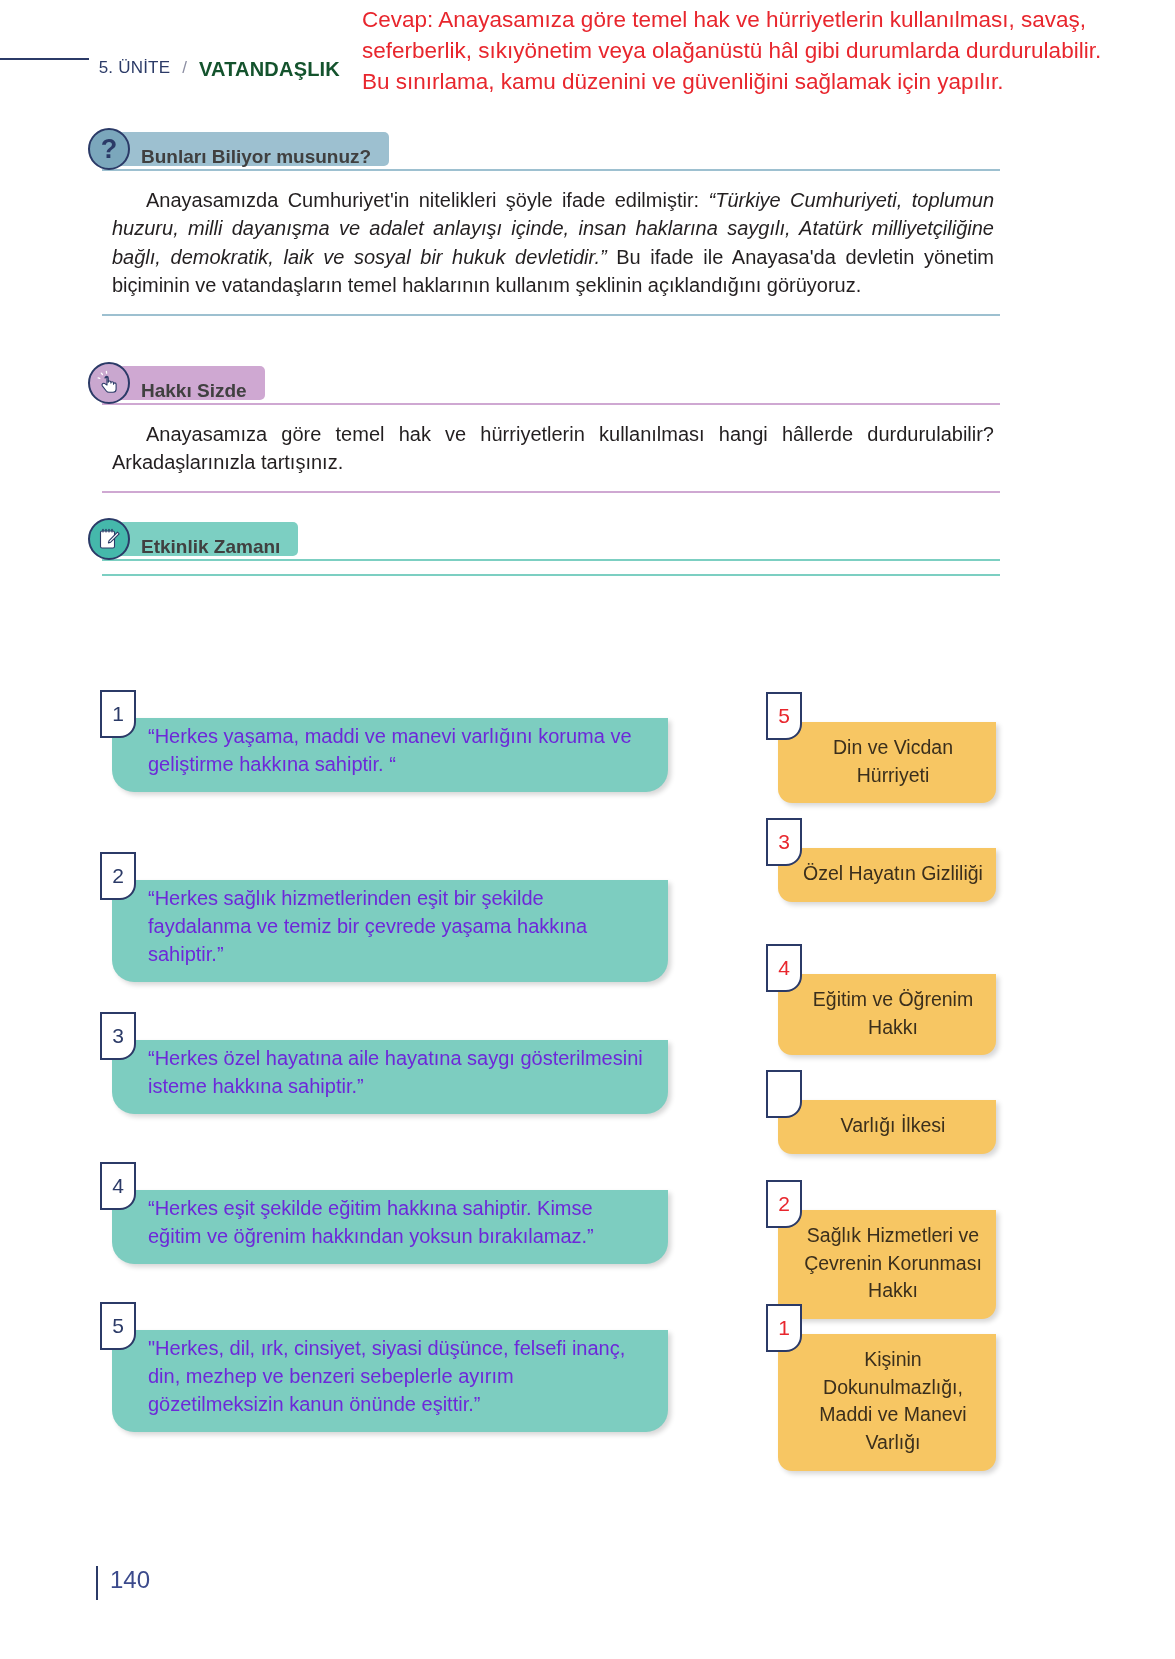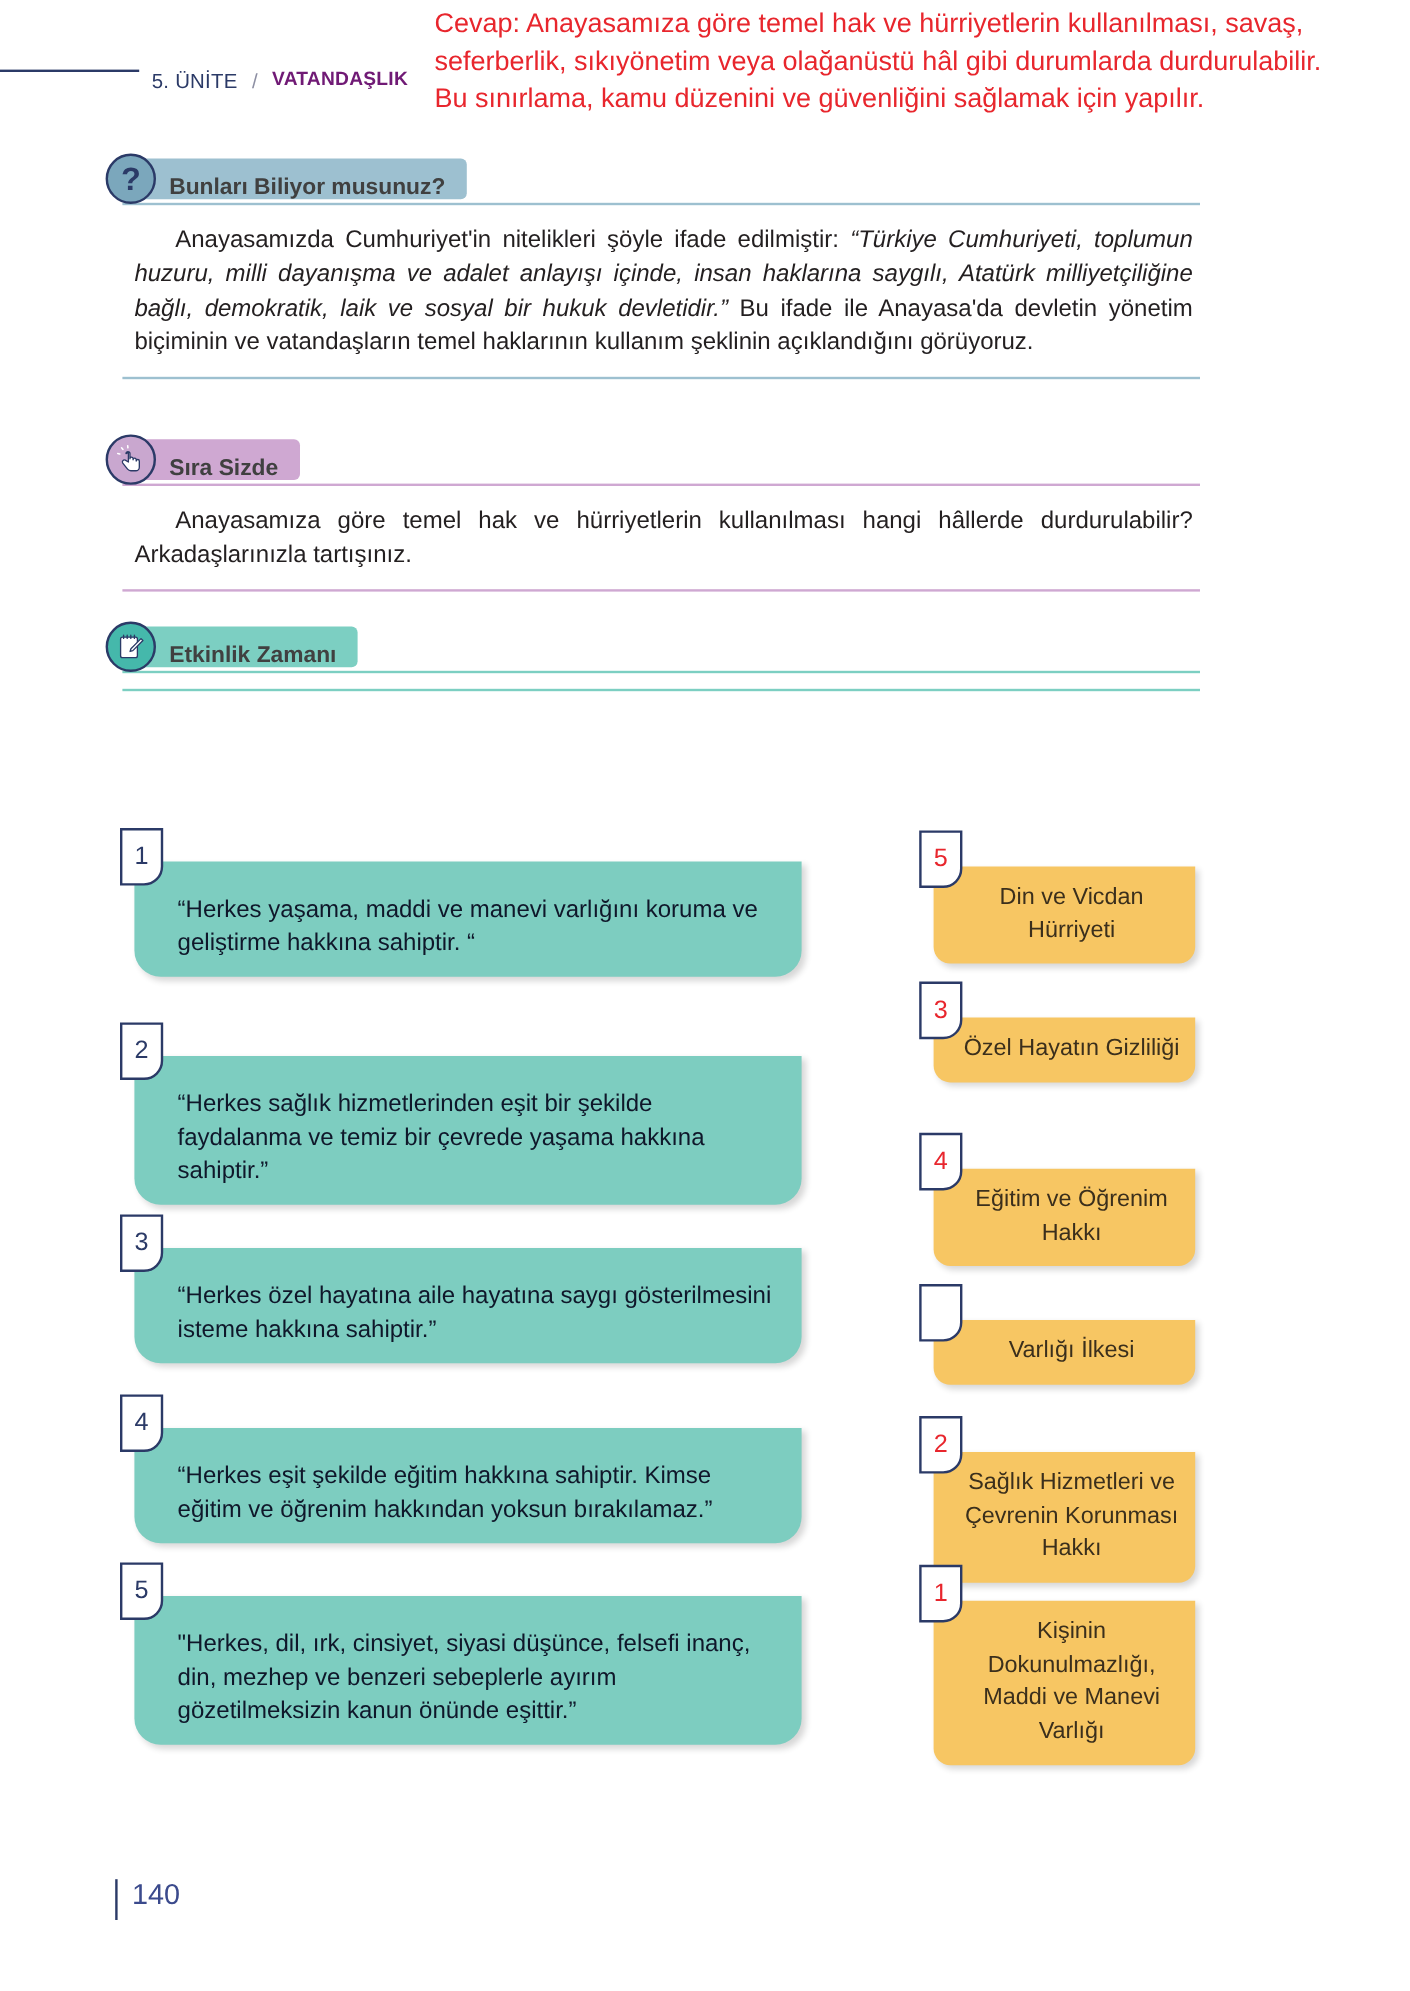--- a/index.html
+++ b/index.html
@@ -36,23 +36,23 @@
     color: #2b3a67;
     letter-spacing: .2px;
     white-space: nowrap;
   }
   .header-sep {
     font-size: 17px;
     color: #8d8fa3;
     padding: 0 2px;
   }
   .header-topic {
-    font-size: 16px;
+    font-size: 20px;
     font-weight: bold;
-    color: #701a75;
+    color: #14532d;
     letter-spacing: .2px;
     white-space: nowrap;
   }
 
   
   .answer-note {
     position: absolute;
     top: 4px;
     left: 362px;
     width: 748px;
@@ -189,24 +189,24 @@
     position: absolute;
     left: 12px;
     box-sizing: border-box;
     box-shadow: 3px 3px 5px rgba(0,0,0,0.16);
   }
   .card-left {
     top: 28px;
     width: 556px;
     background: #7dcdc0;
     border-radius: 0 0 22px 22px;
-    padding: 26px 18px 14px 36px;
+    padding: 4px 18px 14px 36px;
     font-size: 20px;
     line-height: 1.4;
-    color: #0f172a;
+    color: #6d28d9;
   }
   .card-right {
     top: 30px;
     width: 218px;
     background: #f6c濃;
     background: #f7c663;
     border-radius: 0 0 14px 14px;
     padding: 12px 10px 14px 22px;
     font-size: 19.5px;
     line-height: 1.42;
@@ -255,21 +255,21 @@
   </div>
   <div class="section-body">
     <span class="indent"></span><span>Anayasamızda Cumhuriyet'in nitelikleri şöyle ifade edilmiştir: </span><i>“Türkiye Cumhuriyeti, toplumun huzuru, milli dayanışma ve adalet anlayışı içinde, insan haklarına saygılı, Atatürk milliyetçiliğine bağlı, demokratik, laik ve sosyal bir hukuk devletidir.”</i><span>  Bu ifade ile Anayasa'da devletin yönetim biçiminin ve vatandaşların temel haklarının kullanım şeklinin açıklandığını görüyoruz.</span>
   </div>
   <div class="section-rule"></div>
 </div>
 
 <div class="section sec-purple" style="top:362px;">
   <div class="badge-row">
     <div class="badge-underline"></div>
-    <div class="badge-label">Sıra Sizde</div>
+    <div class="badge-label">Hakkı Sizde</div>
     <div class="badge-icon">
       <svg width="26" height="26" viewBox="0 0 26 26" aria-hidden="true">
         <g fill="#ffffff" stroke="#2b3a67" stroke-width="1.1" stroke-linejoin="round">
           <path d="M11 7 v8 l-2.6 -1.6 a1.7 1.7 0 0 0 -2.1 2.5 l4 5.1 a3.4 3.4 0 0 0 2.7 1.3 h4.1 a3 3 0 0 0 3 -3 v-5.1 a1.3 1.3 0 0 0 -2.6 0 v-1.1 a1.3 1.3 0 0 0 -2.6 0 v-0.8 a1.3 1.3 0 0 0 -2.6 0 v-4.3 a1.65 1.65 0 0 0 -3.3 0 z"></path>
         </g>
         <g stroke="#ffffff" stroke-width="1.3" stroke-linecap="round">
           <line x1="6.5" y1="4.5" x2="5.3" y2="3.1"></line>
           <line x1="10.6" y1="3.2" x2="10.4" y2="1.4"></line>
           <line x1="3.8" y1="8.3" x2="2.1" y2="7.9"></line>
         </g>

